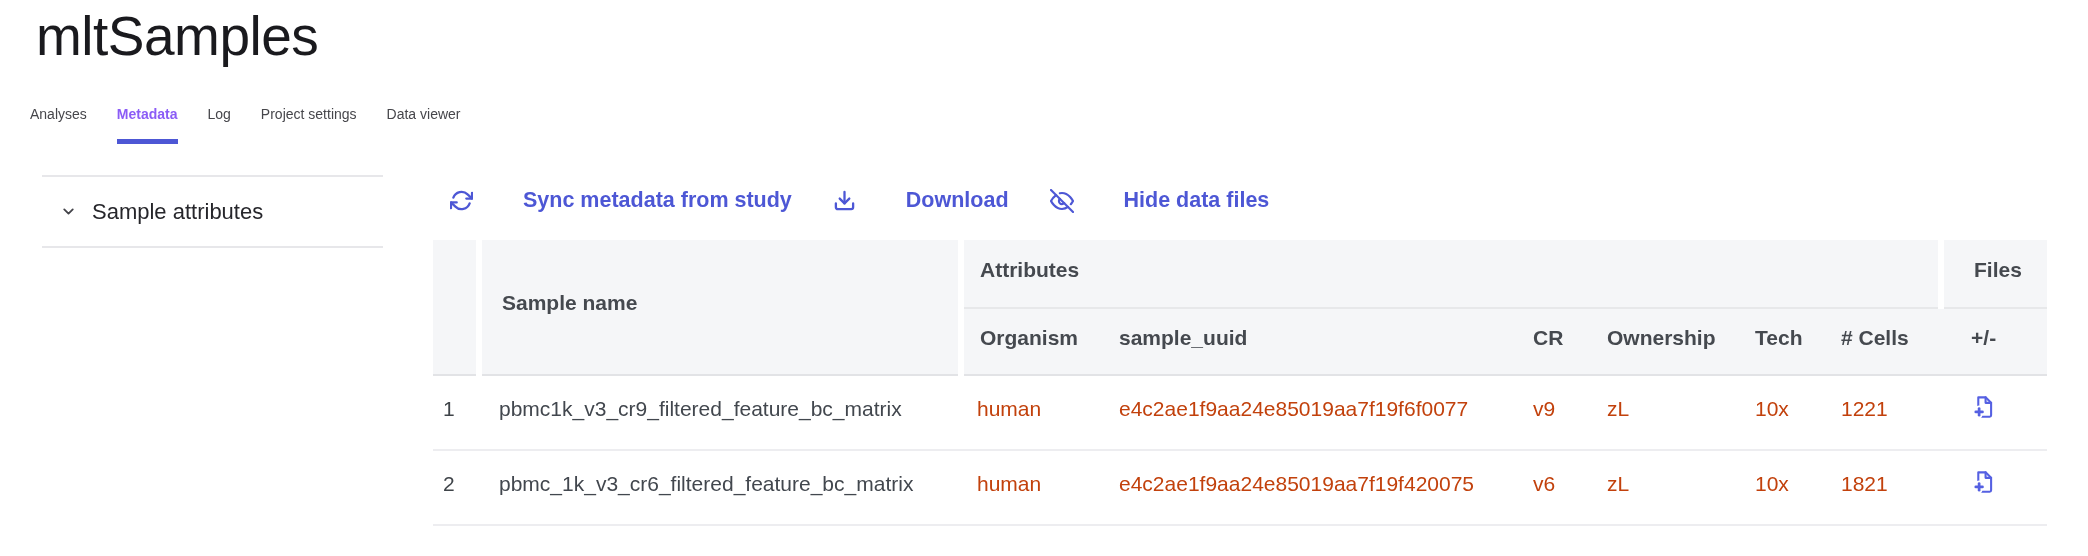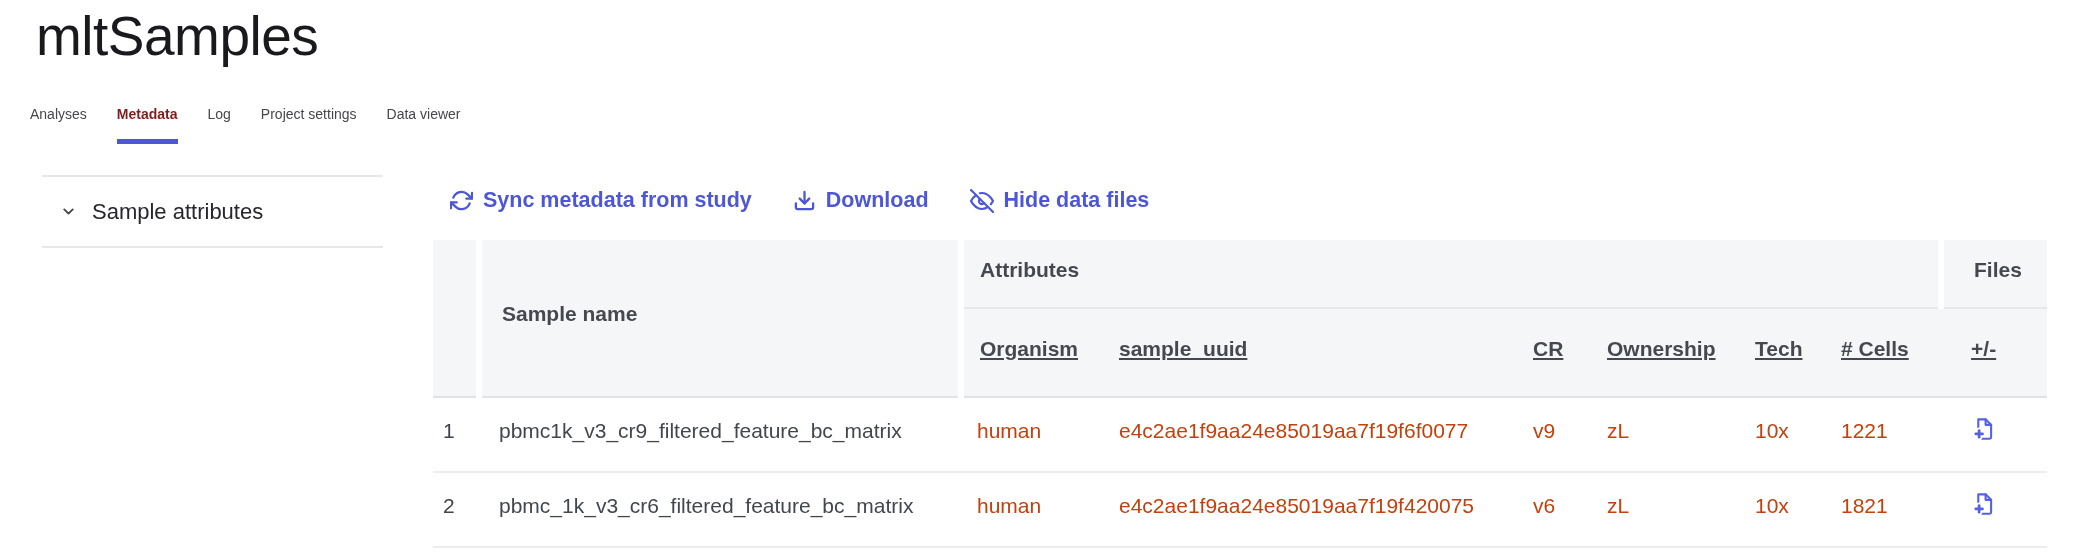--- a/index.html
+++ b/index.html
@@ -7,44 +7,44 @@
     font-family: "Liberation Sans", "DejaVu Sans", sans-serif; }
 
   .page-title {
     position: absolute; left: 36px; top: 4px;
     font-size: 55px; font-weight: 500; letter-spacing: -0.5px; color: #1a1a1e;
   }
 
   
   .tabs { position: absolute; left: 30px; top: 106px; display: flex; gap: 30px; align-items: flex-start; }
   .tab { font-size: 14px; color: #46464b; padding-bottom: 17px; cursor: pointer; white-space: nowrap; }
-  .tab.active { color: #7f1d1d; font-weight: 700; border-bottom: 5px solid #4d57d5; }
+  .tab.active { color: #8b5cf6; font-weight: 700; border-bottom: 5px solid #4d57d5; }
 
   
   .sidebar {
     position: absolute; left: 42px; top: 175px; width: 341px;
     border-top: 2px solid #e7e7ea; border-bottom: 2px solid #e7e7ea;
   }
   .sidebar-row { height: 69px; display: flex; align-items: center; gap: 15px; padding-left: 18px; cursor: pointer; }
   .sidebar-row .chev { display: flex; color: #44444a; }
   .sidebar-row .lbl { font-size: 22px; color: #26262b; text-align: right; }
 
   
   .toolbar { position: absolute; left: 450px; top: 188px; display: flex; gap: 41px; align-items: center; }
   .tool-link { display: inline-flex; align-items: center; gap: 10px; color: #4d57d5; cursor: pointer; }
-  .tool-link .tl-label { font-size: 21.5px; font-weight: 600; }
+  .tool-link .tl-label { font-size: 21.5px; font-weight: 600; margin-left: 40px; }
   .tool-link svg { display: block; }
 
   
   .table-wrap { position: absolute; left: 433px; top: 240px; }
   table { border-collapse: collapse; table-layout: fixed; width: 1614px; }
   th, td { text-align: left; vertical-align: middle; padding: 0 0 8px 16px; white-space: nowrap; overflow: hidden; }
   thead th { background: #f5f6f8; font-size: 21px; font-weight: 700; color: #45494f; }
   tr.group-row th { height: 68px; }
-  tr.sub-row th { height: 89px; text-decoration: underline; }
+  tr.sub-row th { height: 67px; }
   th.rowspan-cell { border-right: 6px solid #ffffff; }
   th.group-cell { border-bottom: 2px solid #e7e8ea; }
   th.group-attributes { border-right: 6px solid #ffffff; }
   tr.sub-row th, th.rowspan-cell { border-bottom: 2px solid #e2e3e6; }
   th.corner { padding: 0; }
   th.col-sample-name { padding-left: 20px; }
   tbody td { height: 75px; font-size: 21px; color: #c2410c; border-bottom: 2px solid #ededf0; background: #ffffff; }
   td.cell-index { padding-left: 10px; color: #3f4449; }
   td.cell-sample-name { padding-left: 20px; color: #42474e; }
   th.col-plusminus, td.cell-files { padding-left: 30px; }

